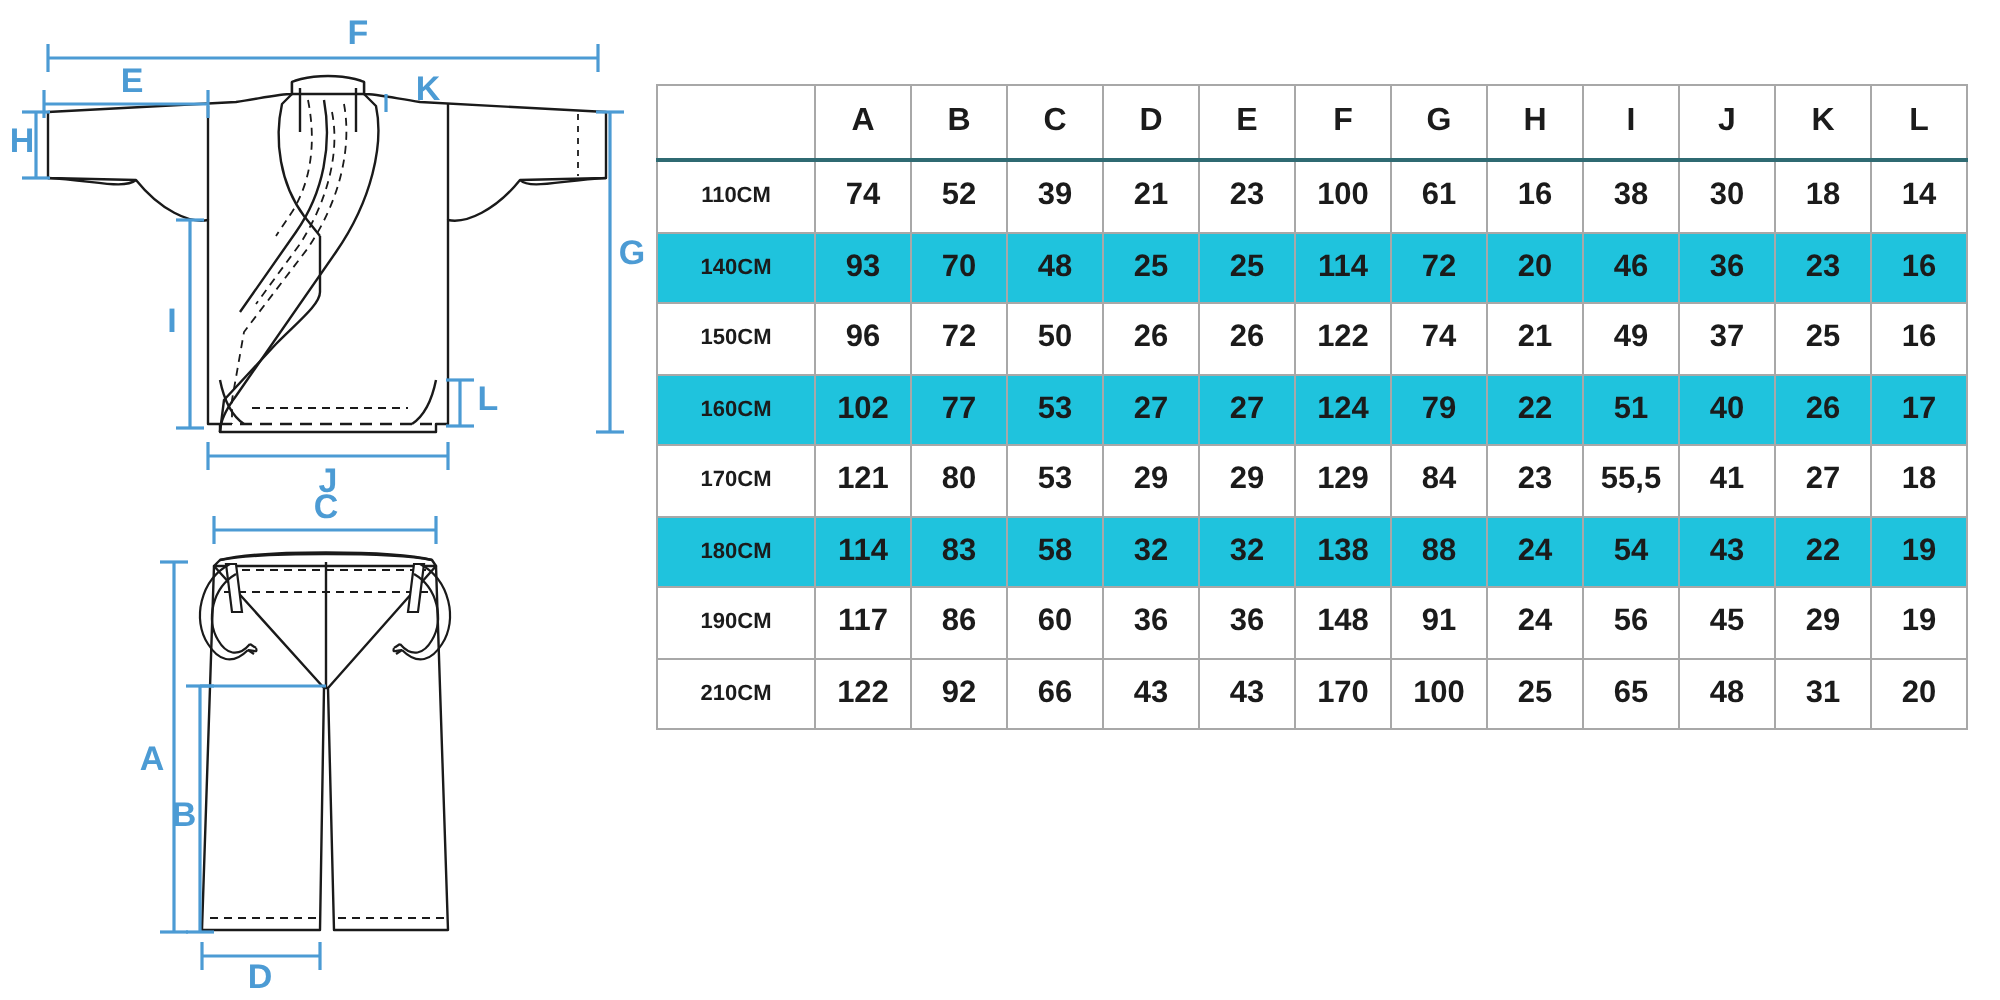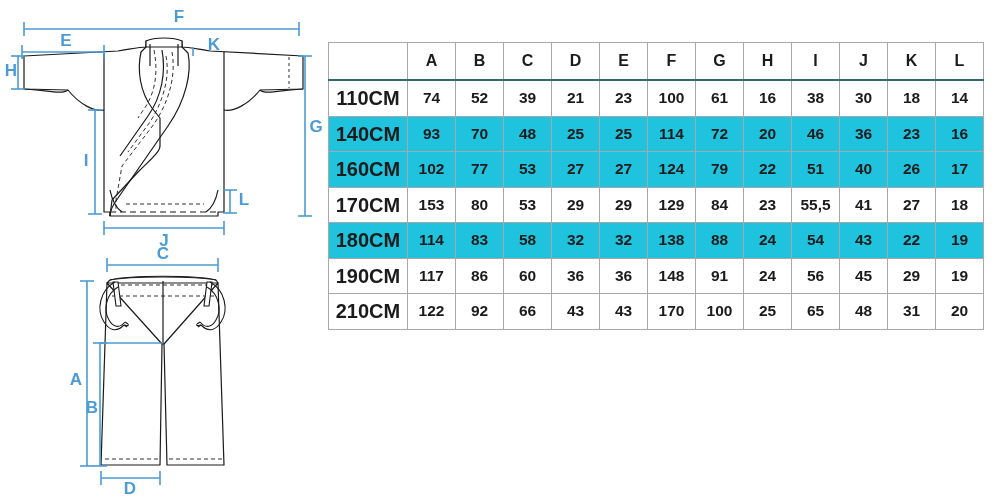--- a/index.html
+++ b/index.html
@@ -73,21 +73,21 @@
     font-size: 16px;
     border-bottom: 2px solid #2f6a72;
   }
   table.size-table thead th.corner {
     font-size: 0;
   }
   table.size-table tbody tr.alt td {
     background: #1fc3dd;
   }
   table.size-table tbody td.size-col {
-    font-size: 20px;
+    font-size: 11px;
   }
 </style>
 </head>
 <body>
 
 <div id="root">
 
   <div id="diagram-panel">
     <svg width="325" height="500" viewBox="0 0 325 500" xmlns="http://www.w3.org/2000/svg">
 
@@ -315,38 +315,53 @@
             <td>25</td>
             <td>25</td>
             <td>114</td>
             <td>72</td>
             <td>20</td>
             <td>46</td>
             <td>36</td>
             <td>23</td>
             <td>16</td>
           </tr>
+          <tr>
+            <td class="size-col">150CM</td>
+            <td>96</td>
+            <td>72</td>
+            <td>50</td>
+            <td>26</td>
+            <td>26</td>
+            <td>122</td>
+            <td>74</td>
+            <td>21</td>
+            <td>49</td>
+            <td>37</td>
+            <td>25</td>
+            <td>16</td>
+          </tr>
           <tr class="alt">
             <td class="size-col">160CM</td>
             <td>102</td>
             <td>77</td>
             <td>53</td>
             <td>27</td>
             <td>27</td>
             <td>124</td>
             <td>79</td>
             <td>22</td>
             <td>51</td>
             <td>40</td>
             <td>26</td>
             <td>17</td>
           </tr>
           <tr>
             <td class="size-col">170CM</td>
-            <td>153</td>
+            <td>121</td>
             <td>80</td>
             <td>53</td>
             <td>29</td>
             <td>29</td>
             <td>129</td>
             <td>84</td>
             <td>23</td>
             <td>55,5</td>
             <td>41</td>
             <td>27</td>

